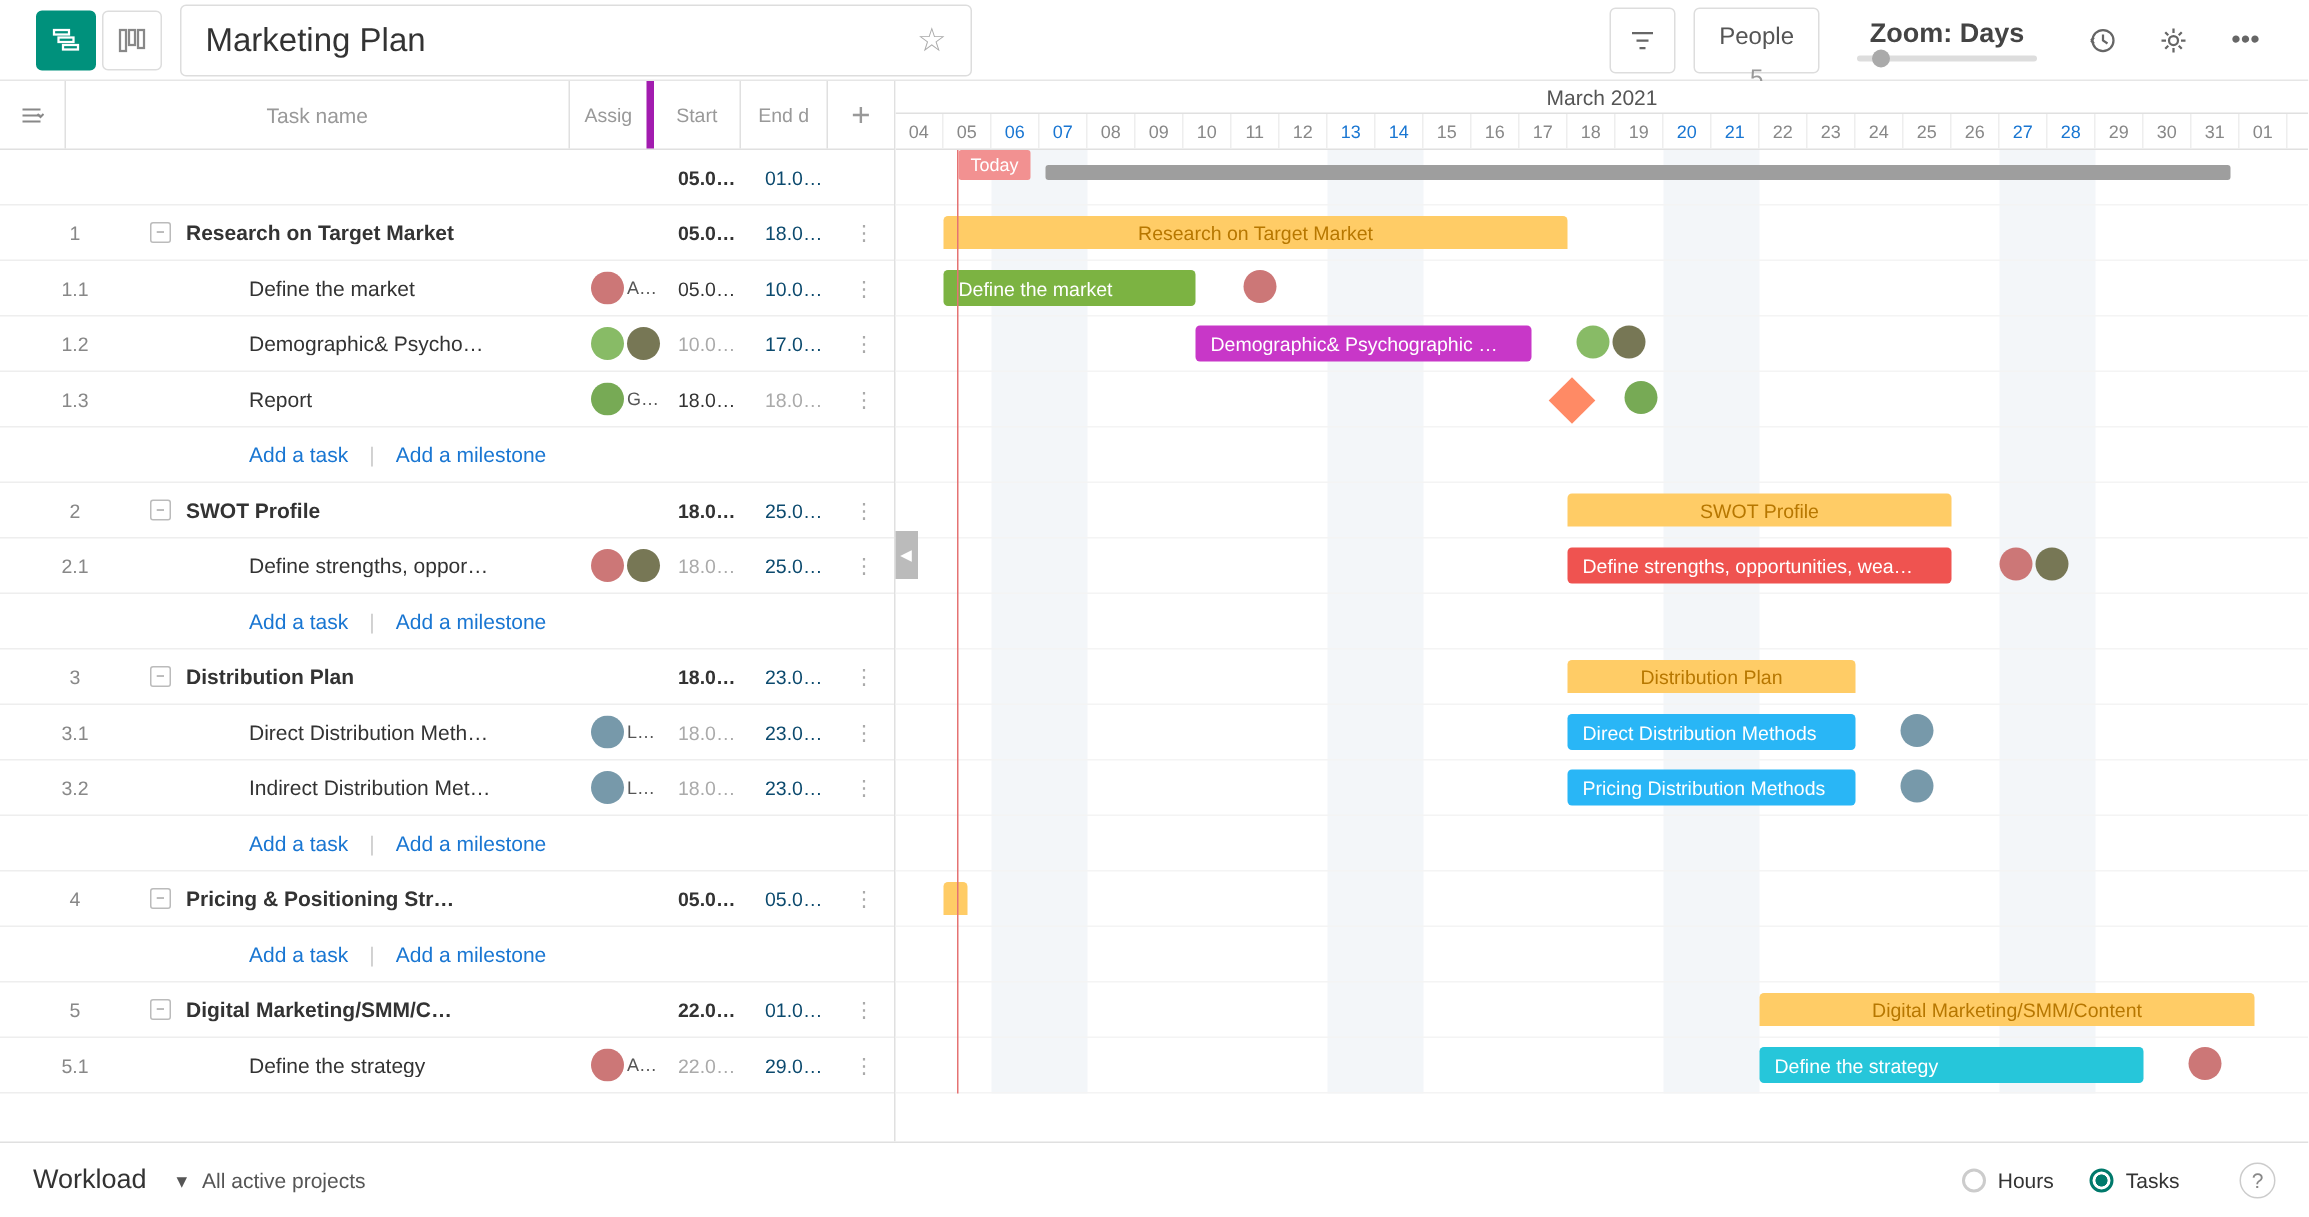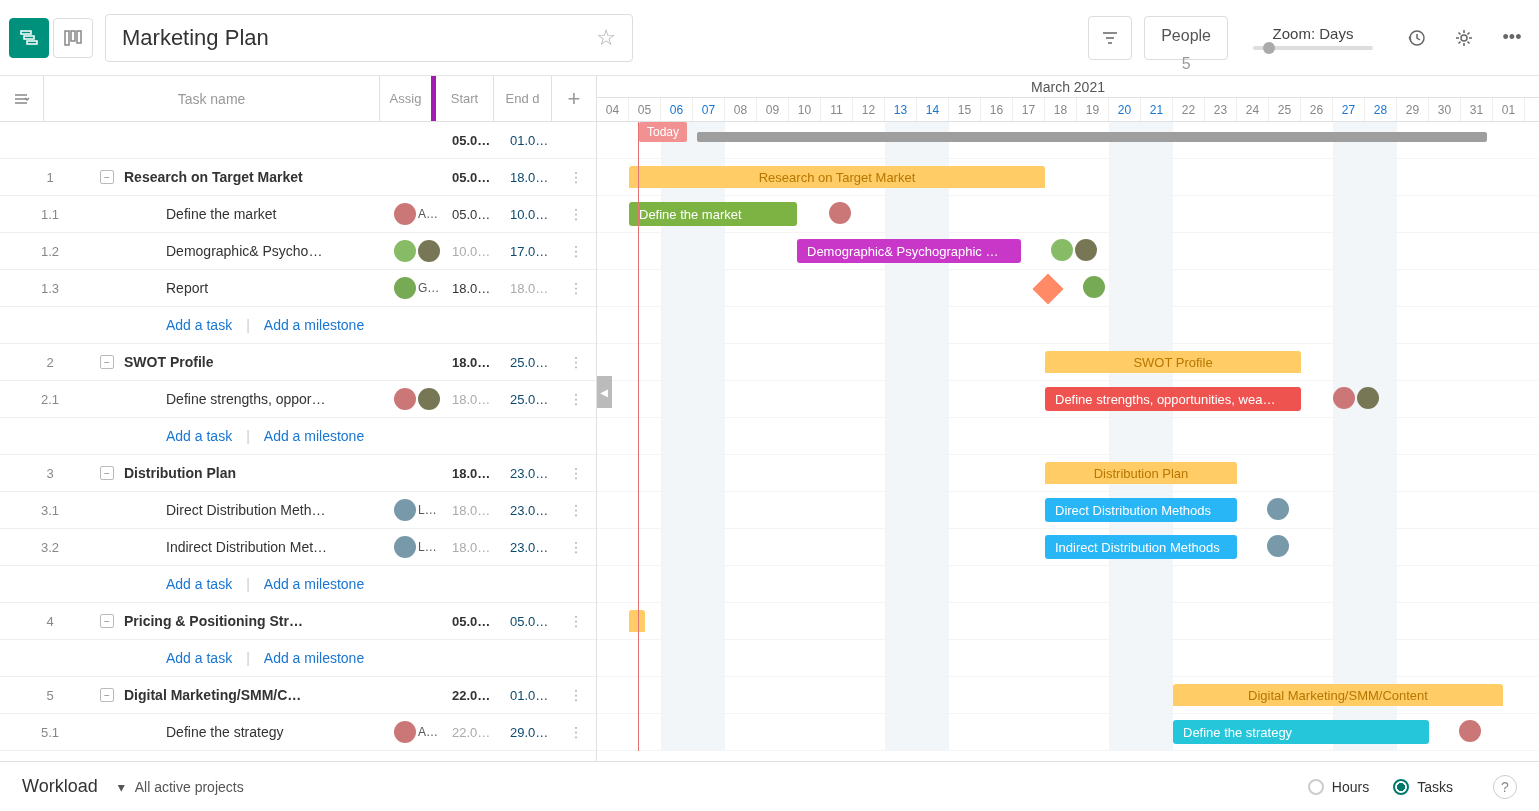--- a/index.html
+++ b/index.html
@@ -1,33 +1,33 @@
 <!DOCTYPE html>
 <html><head>
 <meta charset="utf-8">
 <style>
 * { box-sizing: border-box; margin: 0; padding: 0; }
 body { font-family: -apple-system, BlinkMacSystemFont, "Segoe UI", Arial, sans-serif; font-size: 14px; color: #333; background: #fff; overflow: hidden; }
 .app { display: flex; flex-direction: column; height: 811px; width: 1539px; }
 
 
-.header { display: flex; align-items: center; height: 76px; padding: 0 9px; border-bottom: 1px solid #e6e6e6; gap: 12px; }
+.header { display: flex; align-items: center; height: 54px; padding: 0 24px; border-bottom: 1px solid #e6e6e6; gap: 12px; }
 .view-toggle { display: flex; gap: 4px; }
 .view-btn { width: 40px; height: 40px; display: flex; align-items: center; justify-content: center; border: 1px solid #ddd; border-radius: 4px; cursor: pointer; background: #fff; }
 .view-btn.active { background: #00917c; border-color: #00917c; color: #fff; }
 .title-box { flex: 0 0 auto; width: 528px; height: 48px; border: 1px solid #ddd; border-radius: 4px; display: flex; align-items: center; padding: 0 16px; justify-content: space-between; }
 .title-text { font-size: 22px; font-weight: 500; color: #333; }
 .star-icon { color: #aaa; font-size: 22px; cursor: pointer; }
 .header-spacer { flex: 1; }
 .hdr-btn { width: 44px; height: 44px; border: 1px solid #ddd; border-radius: 4px; display: flex; align-items: center; justify-content: center; cursor: pointer; color: #666; }
 .people-box { height: 44px; border: 1px solid #ddd; border-radius: 4px; display: flex; align-items: center; padding: 0 16px; gap: 10px; cursor: pointer; flex-direction: column; }
 .people-label { color: #555; font-size: 16px; }
 .people-count { color: #999; font-size: 16px; }
 .zoom-box { display: flex; flex-direction: column; align-items: center; width: 130px; margin: 0 8px; }
-.zoom-label { font-size: 15px; font-weight: 400; color: #444; margin-bottom: 4px; }
+.zoom-label { font-size: 18px; font-weight: 700; color: #444; margin-bottom: 4px; }
 .zoom-slider { width: 120px; height: 4px; background: #ddd; border-radius: 2px; position: relative; }
 .zoom-thumb { position: absolute; left: 10px; top: -4px; width: 12px; height: 12px; border-radius: 50%; background: #aaa; }
 .icon-btn { width: 36px; height: 36px; display: flex; align-items: center; justify-content: center; cursor: pointer; color: #666; font-size: 18px; }
 
 
 .content { flex: 1; display: flex; overflow: hidden; position: relative; }
 .left { width: 597px; border-right: 1px solid #e0e0e0; overflow-y: auto; display: flex; flex-direction: column; flex: 0 0 597px; }
 .right { flex: 1; overflow: auto; position: relative; }
 
 
@@ -421,21 +421,21 @@
             <div class="timeline-row">
               <div class="group-bar group-orange" style="left: 448px; width: 192px;">Distribution Plan</div>
             </div>
             <div class="timeline-row">
               <div class="task-bar" style="left: 448px; width: 192px; background: rgb(41, 182, 246);">Direct Distribution Methods</div>
               <div class="bar-av" style="left: 670px;">
                 <span class="avatar" style="background: rgb(119, 153, 170);"></span>
               </div>
             </div>
             <div class="timeline-row">
-              <div class="task-bar" style="left: 448px; width: 192px; background: rgb(41, 182, 246);">Indirect Distribution Methods</div>
+              <div class="task-bar" style="left: 448px; width: 192px; background: rgb(41, 182, 246);">Pricing Distribution Methods</div>
               <div class="bar-av" style="left: 670px;">
                 <span class="avatar" style="background: rgb(119, 153, 170);"></span>
               </div>
             </div>
             <div class="timeline-row"></div>
             <div class="timeline-row">
               <div class="group-bar group-orange" style="left: 32px; width: 6px;"></div>
             </div>
             <div class="timeline-row"></div>
             <div class="timeline-row">

